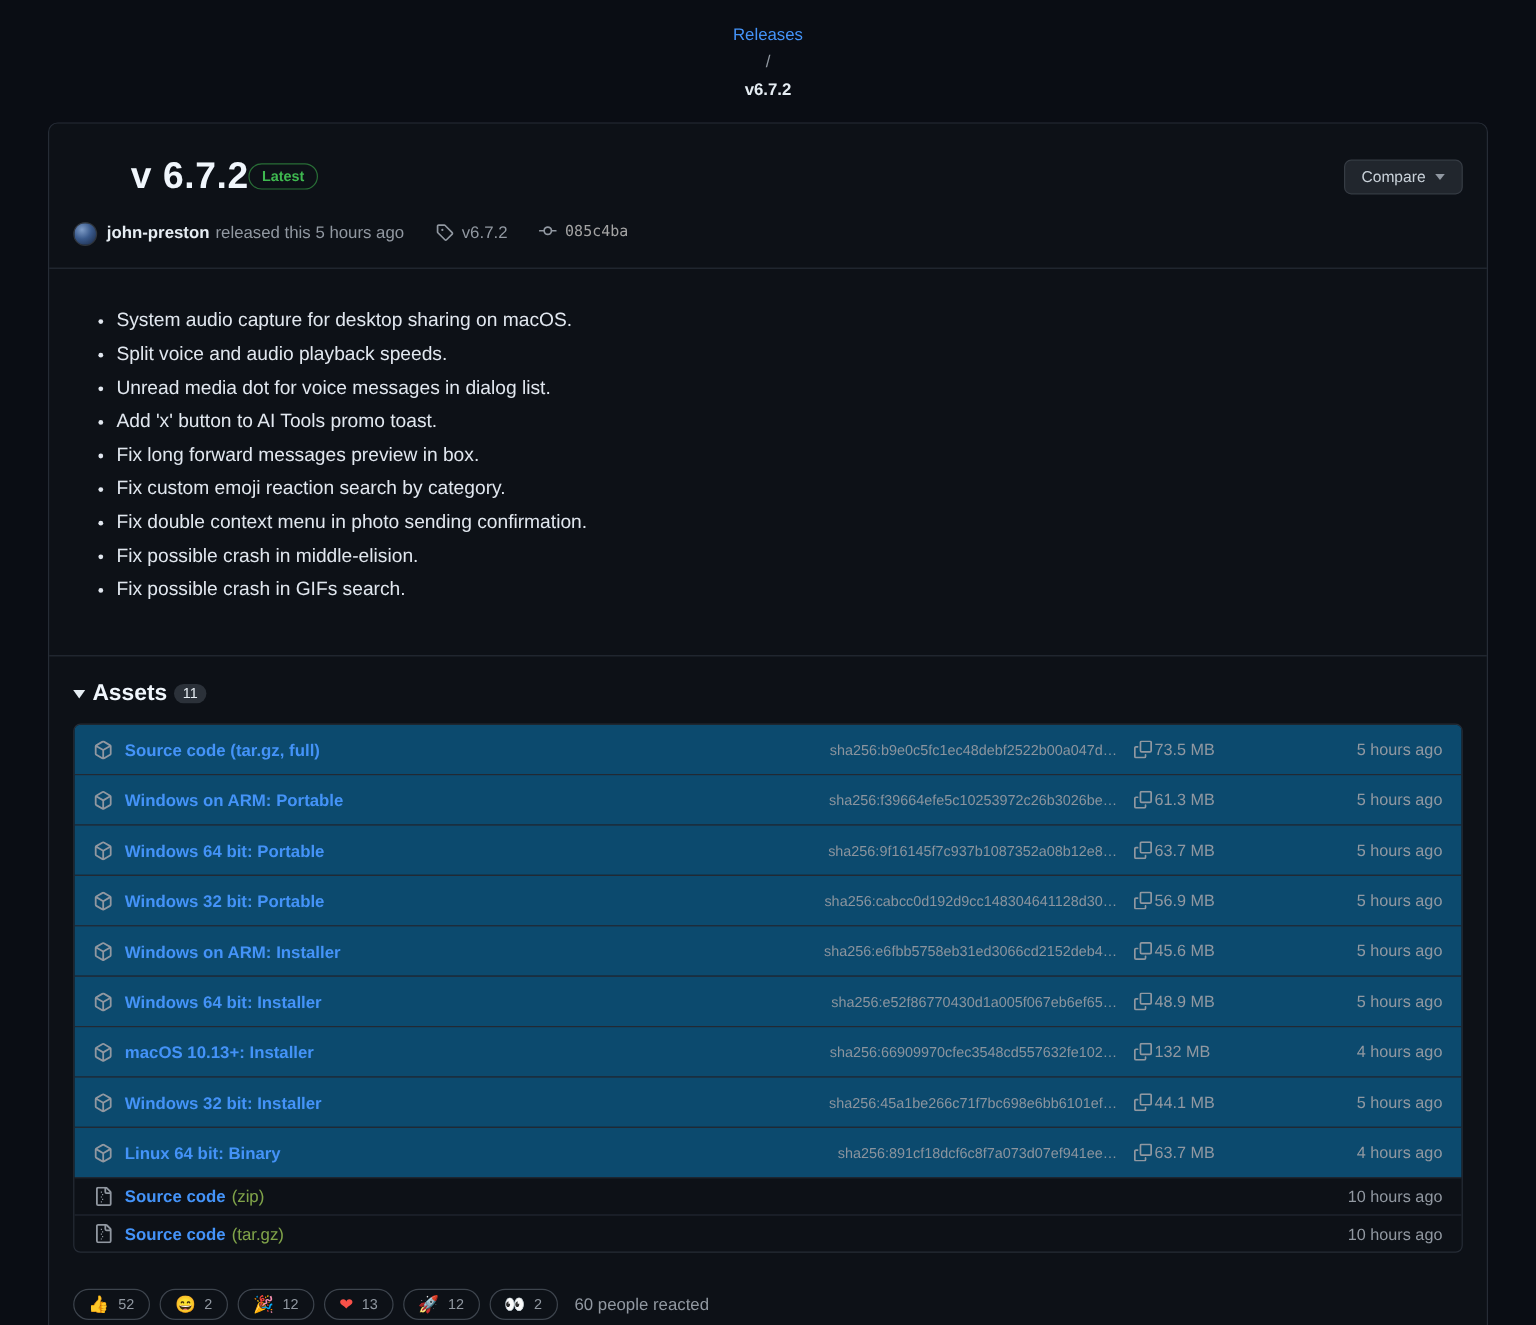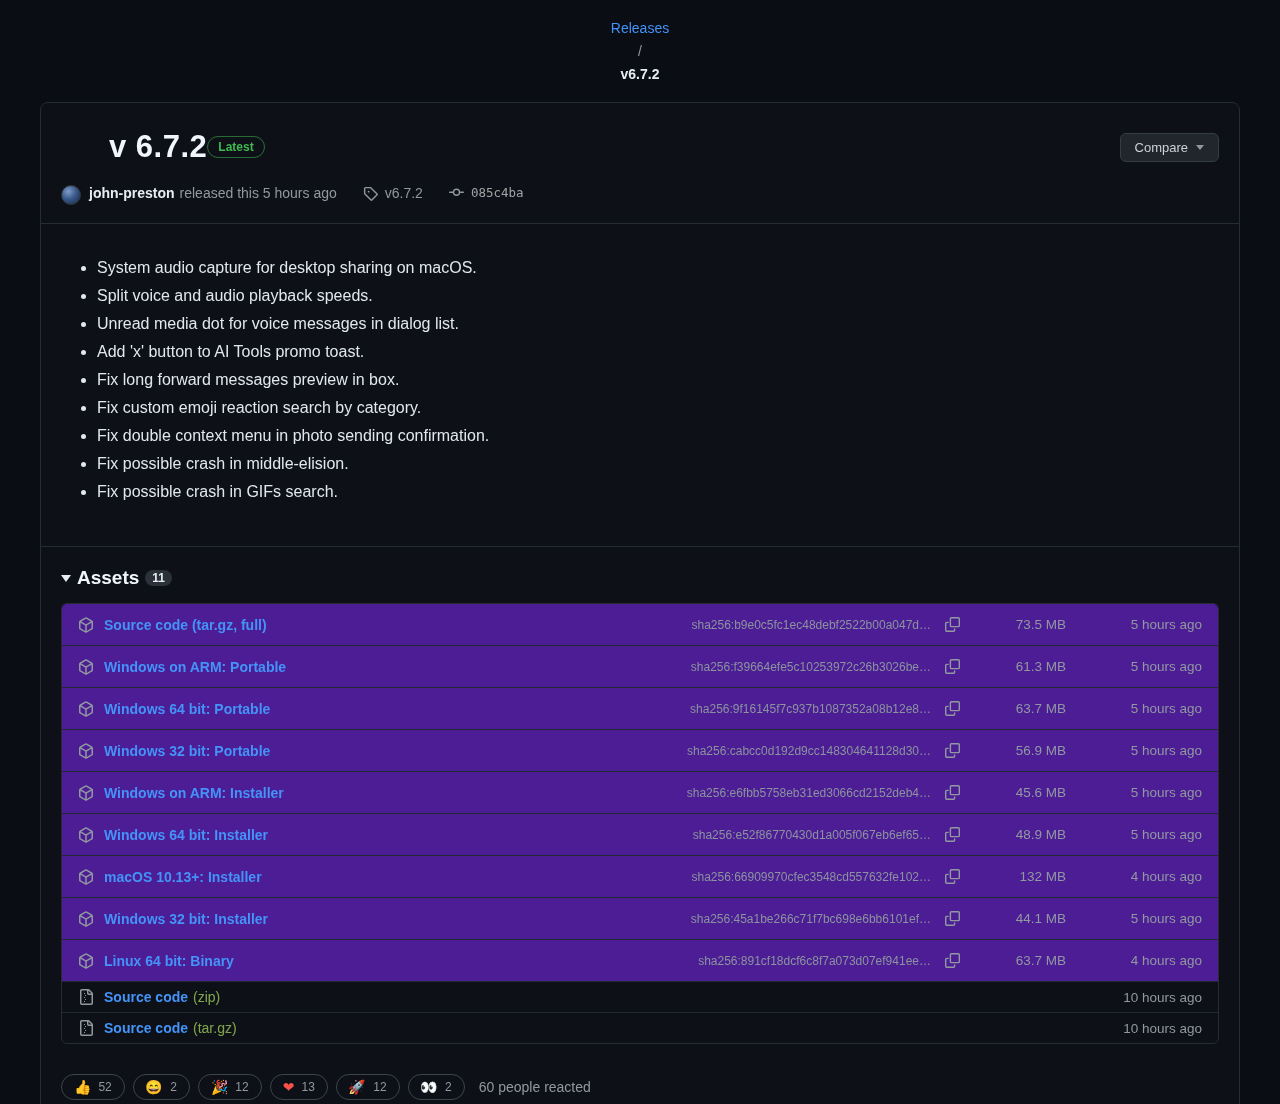--- a/index.html
+++ b/index.html
@@ -54,44 +54,44 @@
   .release-body { padding: 30px 20px 40px 20px; }
   .changelog { list-style: disc; padding-left: 36px; }
   .changelog li { font-size: 16px; line-height: 28px; color: #e1e7ef; }
 
   
   .assets-section { border-top: 1px solid #262c36; padding: 14px 20px 16px 20px; }
   .assets-header { display: flex; align-items: center; gap: 6px; padding: 6px 0 14px 0; }
   .assets-caret { width: 0; height: 0; border-left: 5px solid transparent; border-right: 5px solid transparent; border-top: 7px solid #e6edf3; display: inline-block; cursor: pointer; }
   .assets-header h2 { font-size: 19px; font-weight: 700; color: #f0f6fc; }
   .count-badge {
-    background: #2b3139; color: #e6edf3; font-size: 12px; font-weight: 700;
+    background: #2b3139; color: #e6edf3; font-size: 12px; font-weight: 400;
     border-radius: 2em; padding: 1px 7px; min-width: 20px; text-align: center;
   }
   .assets-table { border: 1px solid #262c36; border-radius: 6px; overflow: hidden; }
   .asset-row {
     display: flex; align-items: center;
-    padding: 11px 16px; background: #4c1d95;
+    padding: 11px 16px; background: #0c4a6e;
   }
   .asset-row + .asset-row { border-top: 1px solid #222933; }
   .asset-row.src-row { background: transparent; padding: 7px 16px; }
   .asset-icon { display: inline-flex; margin-right: 10px; flex: none; }
   .asset-icon svg { fill: #9198a1; }
   .asset-link { color: #4493f8; font-size: 14px; font-weight: 700; }
   .asset-suffix { color: #bef264; opacity: .65; font-size: 14px; margin-left: 5px; }
   .sha {
     margin-left: auto; font-family: Liberation Sans, sans-serif;
     font-size: 12px; color: #8b949e; white-space: nowrap;
   }
   .copy-btn {
     background: none; border: none; cursor: pointer; display: inline-flex;
     margin-left: 12px; padding: 2px; flex: none;
   }
   .copy-btn svg { fill: #9198a1; }
-  .size { width: 104px; text-align: right; font-size: 13.5px; color: #9198a1; flex: none; }
+  .size { width: 104px; text-align: left; font-size: 13.5px; color: #9198a1; flex: none; }
   .time { width: 136px; text-align: right; font-size: 13.5px; color: #9198a1; flex: none; }
   .src-row .time { margin-left: auto; }
 
   
   .reactions { display: flex; align-items: center; gap: 8px; padding: 14px 20px 22px 20px; }
   .reaction-pill {
     display: inline-flex; align-items: center; gap: 7px;
     background: transparent; border: 1px solid #3d444d; border-radius: 100px;
     padding: 4px 12px; cursor: pointer; font-family: inherit;
   }

